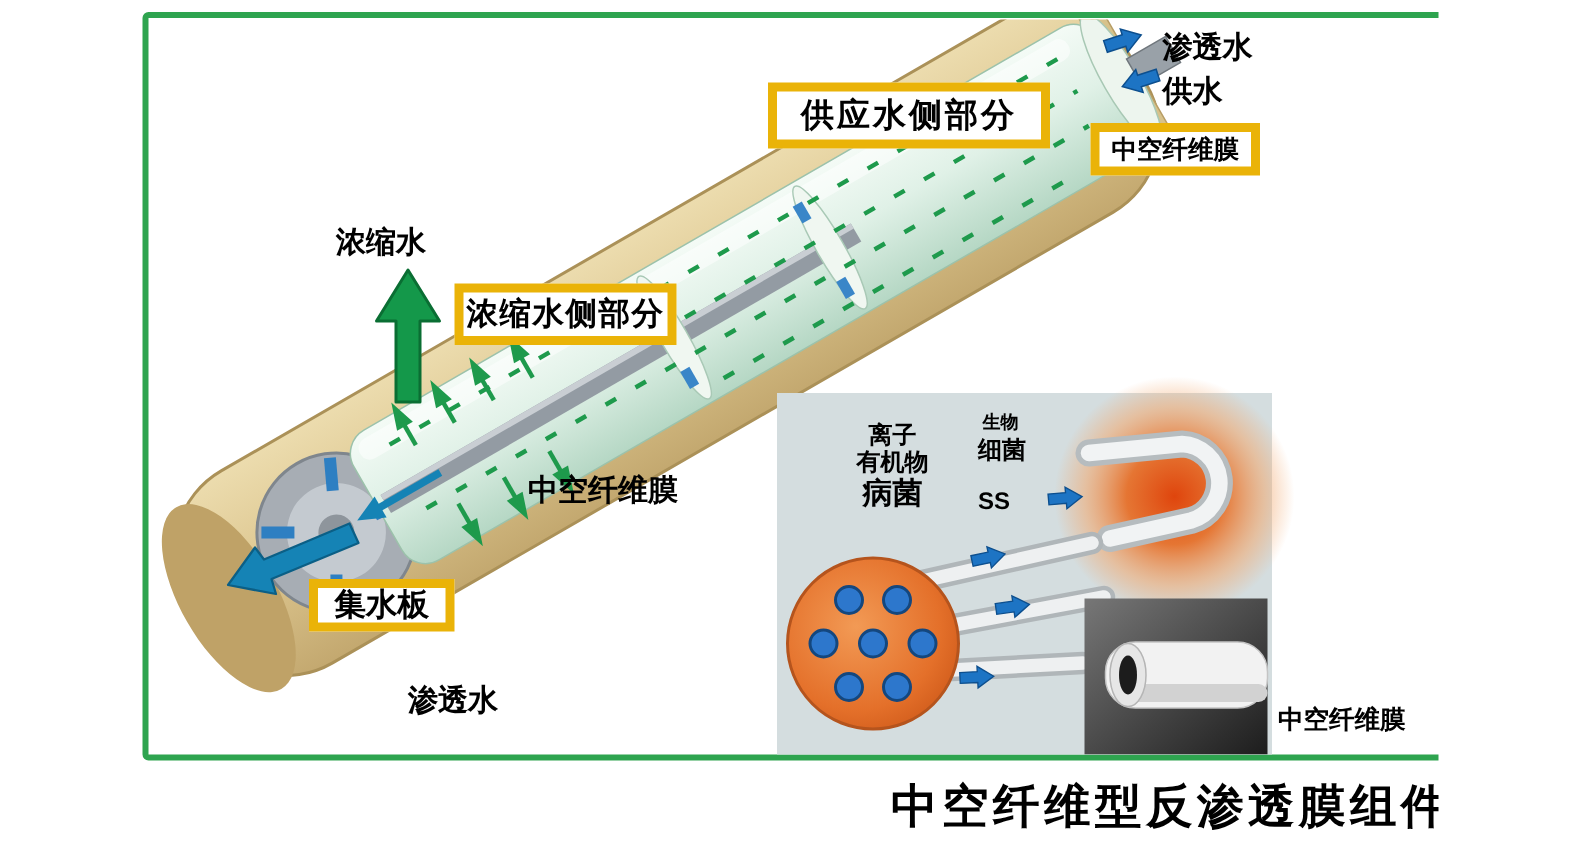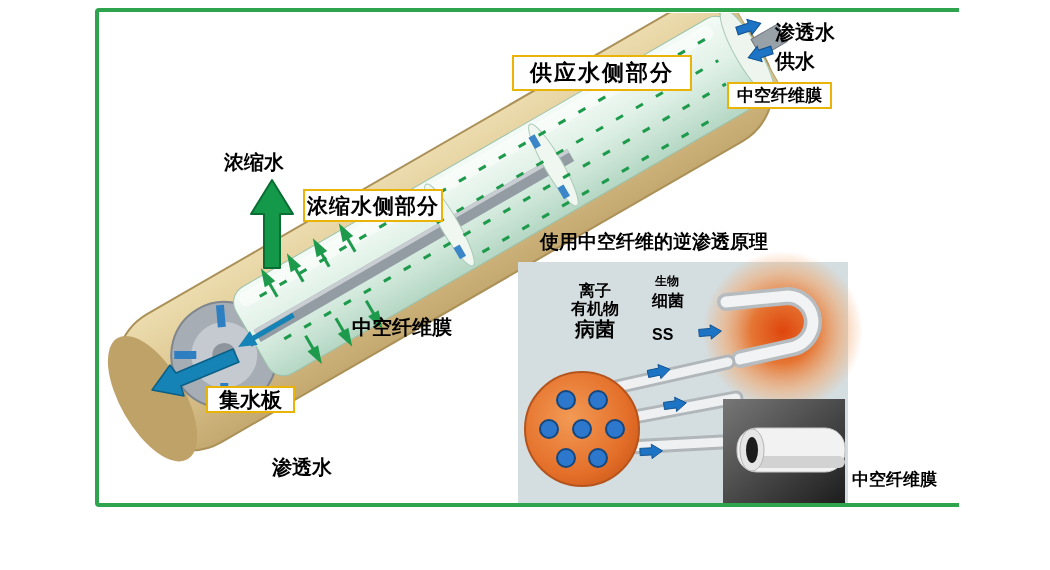--- a/index.html
+++ b/index.html
@@ -2,21 +2,21 @@
 <html><head>
 <meta charset="utf-8">
 <style>
   html,body{margin:0;padding:0;background:#ffffff;}
   #stage{position:relative;width:959px;height:570px;background:#ffffff;overflow:hidden;
          font-family:"Liberation Sans","DejaVu Sans",sans-serif;color:#000;}
   #frame{position:absolute;left:95px;top:8px;width:915px;height:499px;
          border:4px solid #2ea44f;border-radius:4px;background:#ffffff;box-sizing:border-box;}
   #art{position:absolute;left:0;top:0;width:1050px;height:570px;}
   .lbl{position:absolute;font-weight:bold;white-space:nowrap;z-index:5;line-height:1;}
-  .boxed{background:#ffffff;border:2px solid #eab308;padding:4px 12px;text-align:center;}
+  .boxed{background:#ffffff;border:6px solid #eab308;padding:4px 12px;text-align:center;}
   .cap{position:absolute;font-weight:bold;z-index:5;white-space:nowrap;}
 </style>
 </head>
 <body>
 
 <div id="stage">
 
   <div id="frame"></div>
 
   <svg id="art" viewBox="0 0 1050 570" xmlns="http://www.w3.org/2000/svg">
@@ -205,26 +205,26 @@
 
   <div class="lbl" style="left:224px;top:152px;font-size:20px">浓缩水</div>
   <div class="lbl boxed" style="left:303px;top:189px;font-size:21px;letter-spacing:1px;padding:4px 2px;">浓缩水侧部分</div>
 
   <div class="lbl" style="left:352px;top:317px;font-size:20px">中空纤维膜</div>
 
   <div class="lbl boxed" style="left:206px;top:386px;font-size:21px;padding:1px 11px;">集水板</div>
 
   <div class="lbl" style="left:272px;top:457px;font-size:20px">渗透水</div>
 
-  <div class="lbl" style="left:540px;top:232px;font-size:19px">使用中空纤维的逆渗透原理</div>
 
   <div class="lbl" style="left:579px;top:283px;font-size:16px">离子</div>
   <div class="lbl" style="left:571px;top:301px;font-size:16px">有机物</div>
   <div class="lbl" style="left:575px;top:319px;font-size:20px">病菌</div>
 
   <div class="lbl" style="left:655px;top:275px;font-size:12px">生物</div>
   <div class="lbl" style="left:652px;top:293px;font-size:16px">细菌</div>
   <div class="lbl" style="left:652px;top:327px;font-size:16px">SS</div>
 
   <div class="lbl" style="left:852px;top:471px;font-size:17px">中空纤维膜</div>
 
+  <div class="cap" style="left:594px;top:517px;font-size:31px;letter-spacing:3px;">中空纤维型反渗透膜组件</div>
 
 </div>
 
 </body></html>

